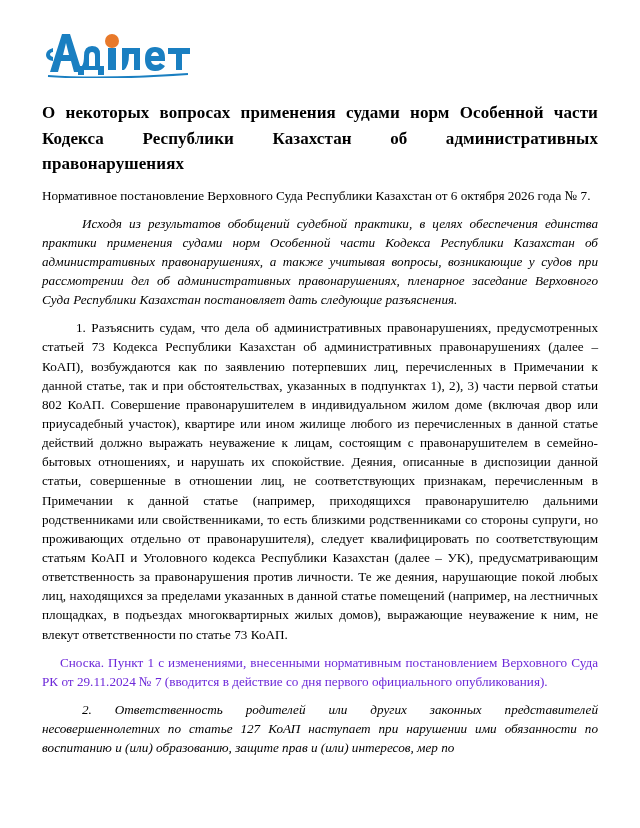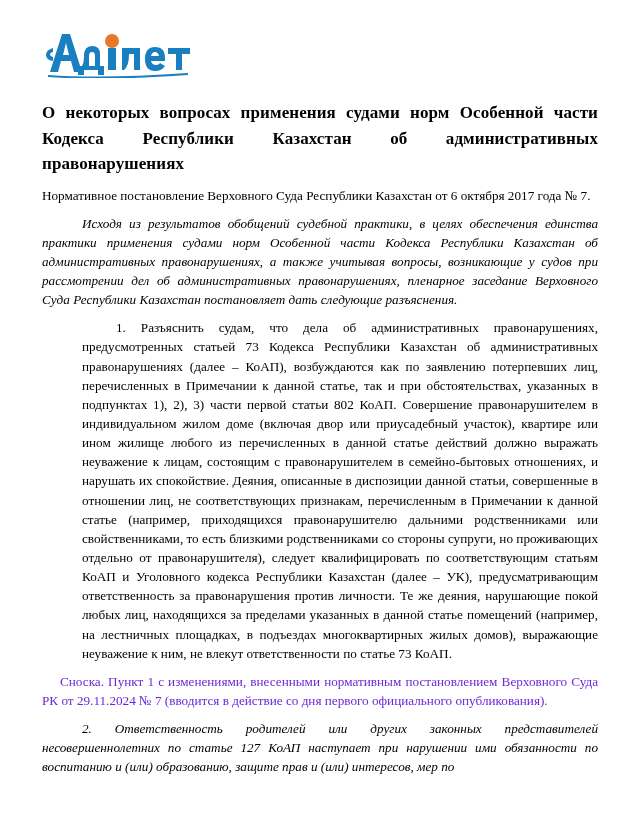--- a/index.html
+++ b/index.html
@@ -49,21 +49,20 @@
     text-align: justify;
     text-align-last: left;
     margin-top: 9px;
   }
   .indent {
     text-indent: 40px;
     font-style: italic;
   }
   .indent-small {
     text-indent: 34px;
-    margin-left: 40px;
   }
   .note {
     color: #6d28d9;
     font-size: 13.2px;
     line-height: 1.45;
     text-align: justify;
     text-align-last: left;
     margin-top: 9px;
     text-indent: 18px;
   }
@@ -97,21 +96,21 @@
 
         <path d="M126 22 L148 22 L148 28 L140 28 L140 44 L134 44 L134 28 L126 28 Z" fill="#1a7fc1"></path>
 
         <path d="M6 50 Q60 54 146 48" stroke="#1a7fc1" stroke-width="2" fill="none"></path>
       </svg>
     </div>
   </div>
 
   <div class="doc-title">О некоторых вопросах применения судами норм Особенной части Кодекса Республики Казахстан об административных правонарушениях</div>
 
-  <div class="para">Нормативное постановление Верховного Суда Республики Казахстан от 6 октября 2017 года № 7.</div>
+  <div class="para">Нормативное постановление Верховного Суда Республики Казахстан от 6 октября 2026 года № 7.</div>
 
   <div class="para indent">Исходя из результатов обобщений судебной практики, в целях обеспечения единства практики применения судами норм Особенной части Кодекса Республики Казахстан об административных правонарушениях, а также учитывая вопросы, возникающие у судов при рассмотрении дел об административных правонарушениях, пленарное заседание Верховного Суда Республики Казахстан постановляет дать следующие разъяснения.</div>
 
   <div class="para indent-small">1. Разъяснить судам, что дела об административных правонарушениях, предусмотренных статьей 73 Кодекса Республики Казахстан об административных правонарушениях (далее – КоАП), возбуждаются как по заявлению потерпевших лиц, перечисленных в Примечании к данной статье, так и при обстоятельствах, указанных в подпунктах 1), 2), 3) части первой статьи 802 КоАП. Совершение правонарушителем в индивидуальном жилом доме (включая двор или приусадебный участок), квартире или ином жилище любого из перечисленных в данной статье действий должно выражать неуважение к лицам, состоящим с правонарушителем в семейно-бытовых отношениях, и нарушать их спокойствие. Деяния, описанные в диспозиции данной статьи, совершенные в отношении лиц, не соответствующих признакам, перечисленным в Примечании к данной статье (например, приходящихся правонарушителю дальними родственниками или свойственниками, то есть близкими родственниками со стороны супруги, но проживающих отдельно от правонарушителя), следует квалифицировать по соответствующим статьям КоАП и Уголовного кодекса Республики Казахстан (далее – УК), предусматривающим ответственность за правонарушения против личности. Те же деяния, нарушающие покой любых лиц, находящихся за пределами указанных в данной статье помещений (например, на лестничных площадках, в подъездах многоквартирных жилых домов), выражающие неуважение к ним, не влекут ответственности по статье 73 КоАП.</div>
 
   <div class="note">Сноска. Пункт 1 с изменениями, внесенными нормативным постановлением Верховного Суда РК от 29.11.2024 № 7 (вводится в действие со дня первого официального опубликования).</div>
 
   <div class="para indent last-para">2. Ответственность родителей или других законных представителей несовершеннолетних по статье 127 КоАП наступает при нарушении ими обязанности по воспитанию и (или) образованию, защите прав и (или) интересов, мер по</div>
 
 </div>

